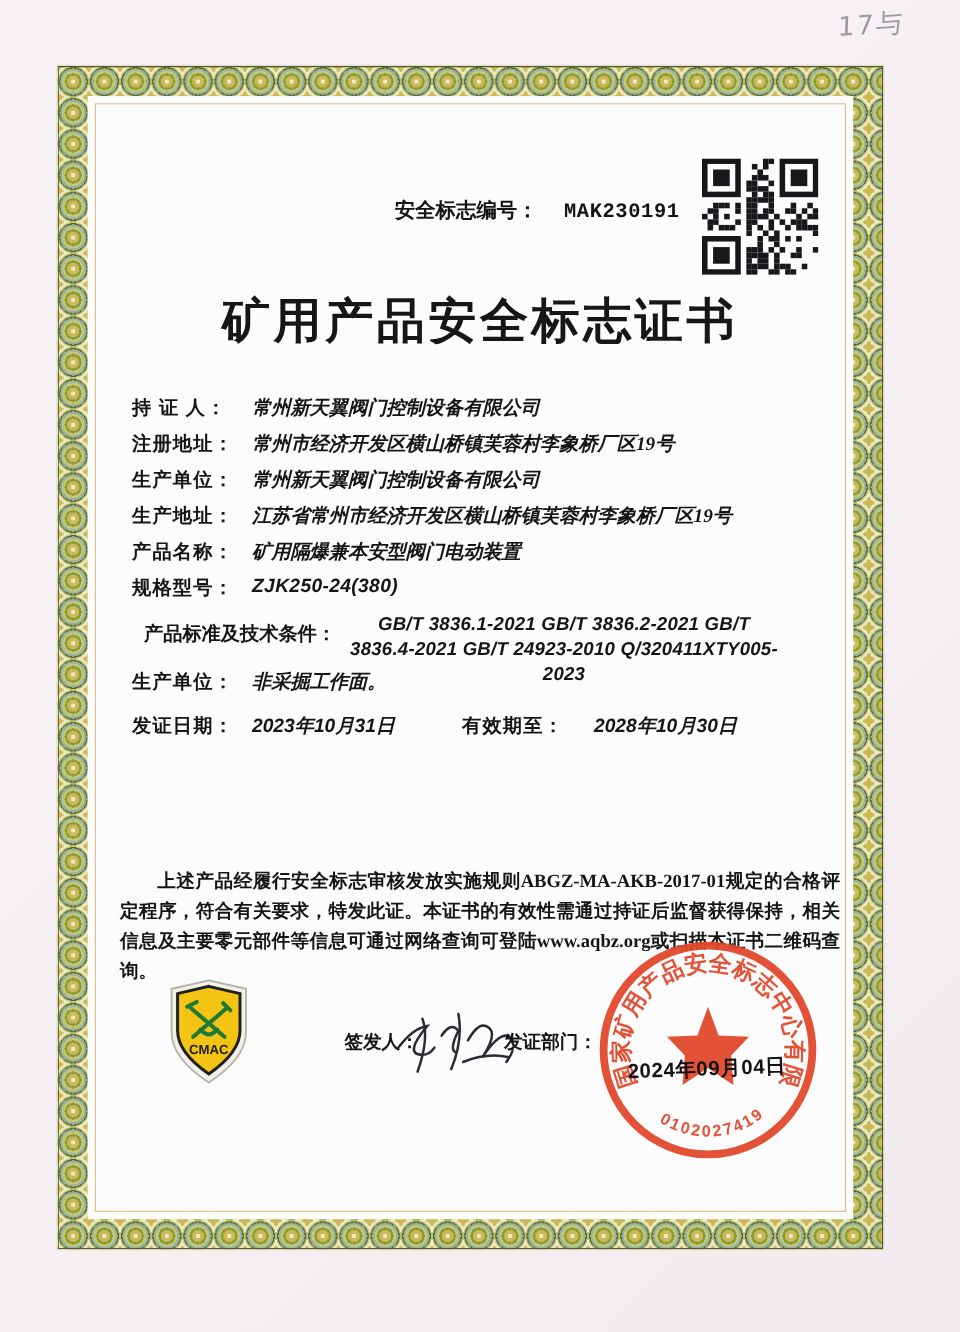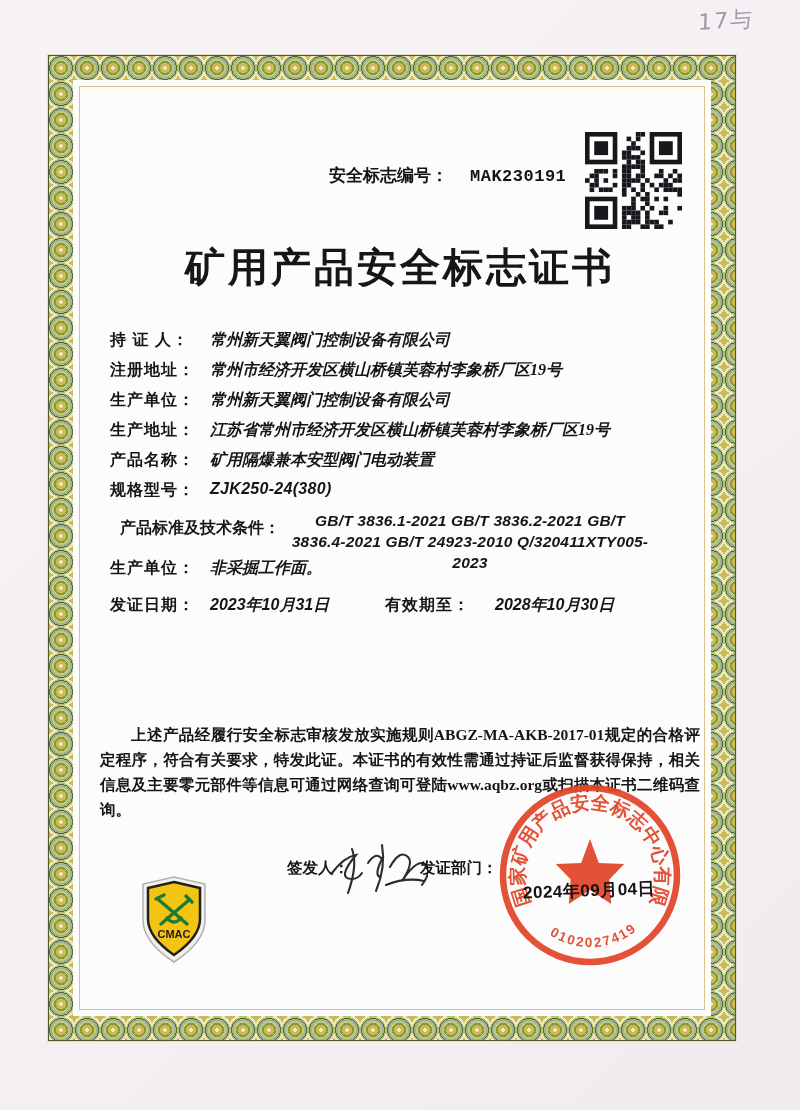--- a/index.html
+++ b/index.html
@@ -71,21 +71,21 @@
   .frow.dates .lab2 { width:110px; font-weight:700; letter-spacing:1px; flex:none; }
   .frow.remark .lab { letter-spacing:0; }
   
   .statement {
     position:absolute; left:100px; top:722px; width:600px;
     font-family:"Liberation Serif", serif;
     font-size:15.5px; font-weight:700; color:#151515;
     line-height:1.62; text-align:justify; text-indent:2em;
   }
   
-  .cmac { position:absolute; left:137px; top:874px; }
+  .cmac { position:absolute; left:137px; top:814px; }
   .sig-label { position:absolute; left:287px; top:858px; font-size:15.5px; font-weight:700; color:#151515; }
   .signature { position:absolute; left:322px; top:833px; }
   .dept-label { position:absolute; left:420px; top:858px; font-size:15.5px; font-weight:700; color:#151515; }
   .seal { position:absolute; left:495px; top:780px; width:190px; height:190px; }
   .seal svg { position:absolute; inset:0; opacity:.94; }
   .seal-date {
     position:absolute; left:28px; top:99px; width:140px;
     font-size:17px; font-weight:800; color:#141414;
     letter-spacing:.5px; transform:rotate(-2deg); white-space:nowrap;
   }

